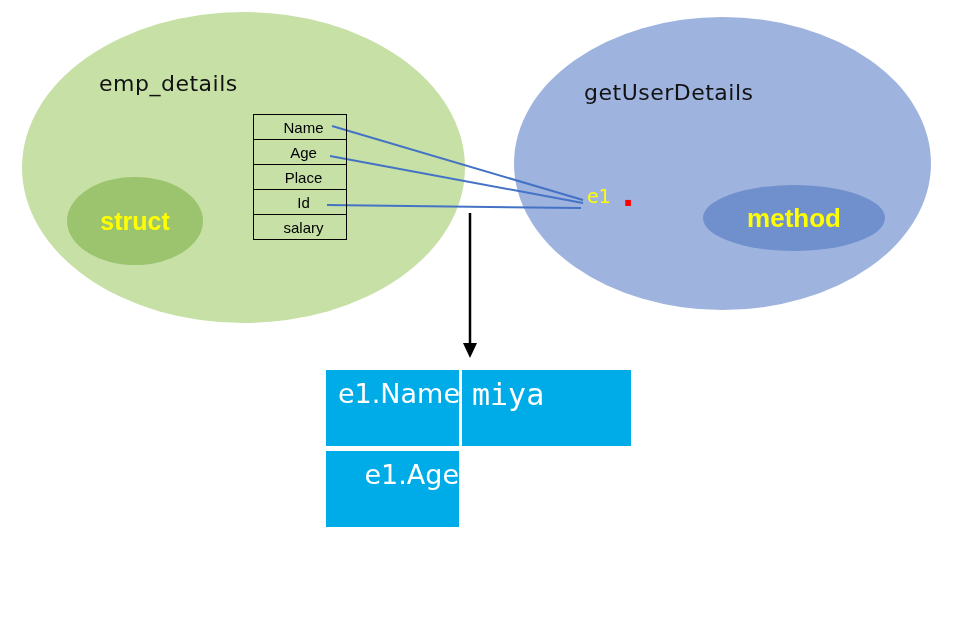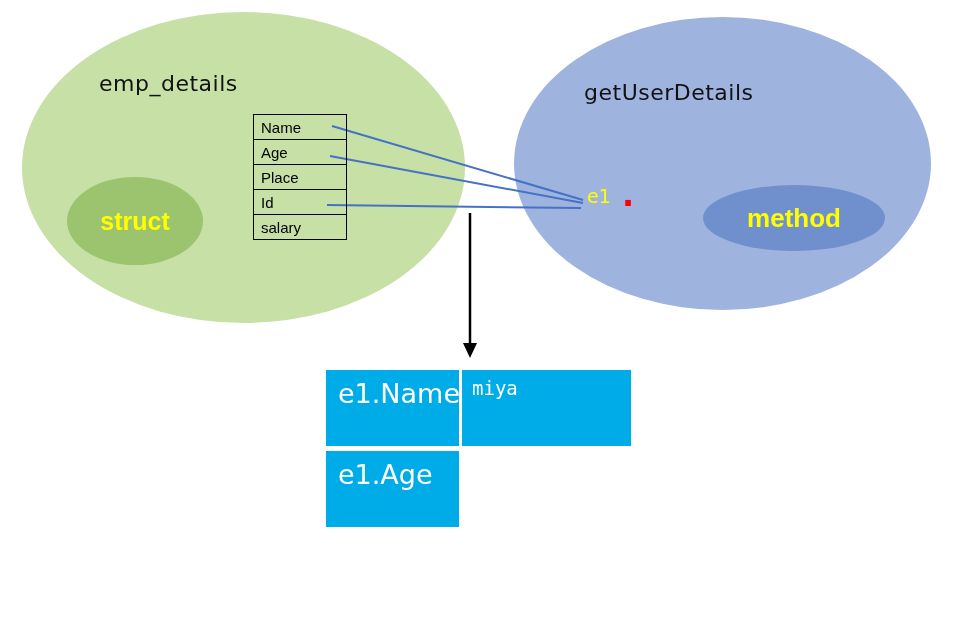--- a/index.html
+++ b/index.html
@@ -55,20 +55,21 @@
   }
 
   table.fields {
     position: absolute;
     left: 253px; top: 114px;
     width: 94px;
     border-collapse: collapse;
     font-family: "Liberation Sans", sans-serif;
     font-size: 15px;
     color: #000000;
+    text-align: center;
   }
   table.fields td {
     border: 1px solid #000000;
     height: 24px;
     padding: 0 0 0 7px;
     vertical-align: middle;
   }
 
   svg.connectors {
     position: absolute;
@@ -88,24 +89,25 @@
   }
   .result-cell {
     background: #00ACE8;
     color: #ffffff;
     overflow: hidden;
   }
   .result-key {
     font-family: "DejaVu Sans", sans-serif;
     font-size: 27px;
     padding: 8px 0 0 12px;
+    text-align: right;
   }
   .result-value {
     font-family: "DejaVu Sans Mono", monospace;
-    font-size: 19px;
+    font-size: 30px;
     padding: 7px 0 4px 10px;
   }
 </style>
 </head>
 <body>
 
 <div class="canvas">
 
   <div class="ellipse green-outer"></div>
   <div class="ellipse blue-outer"></div>

